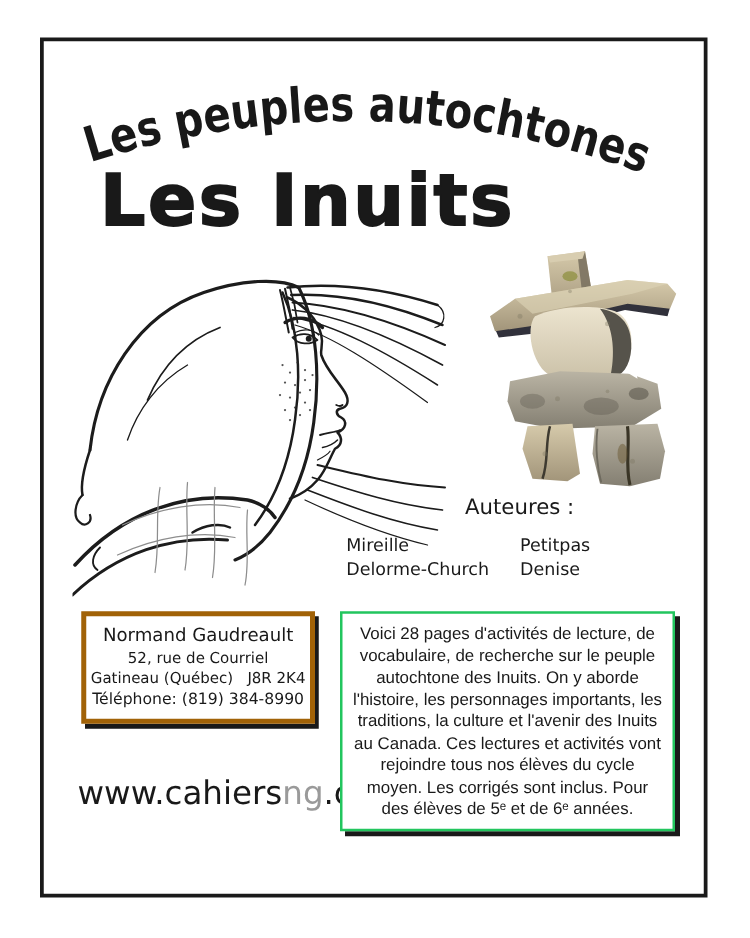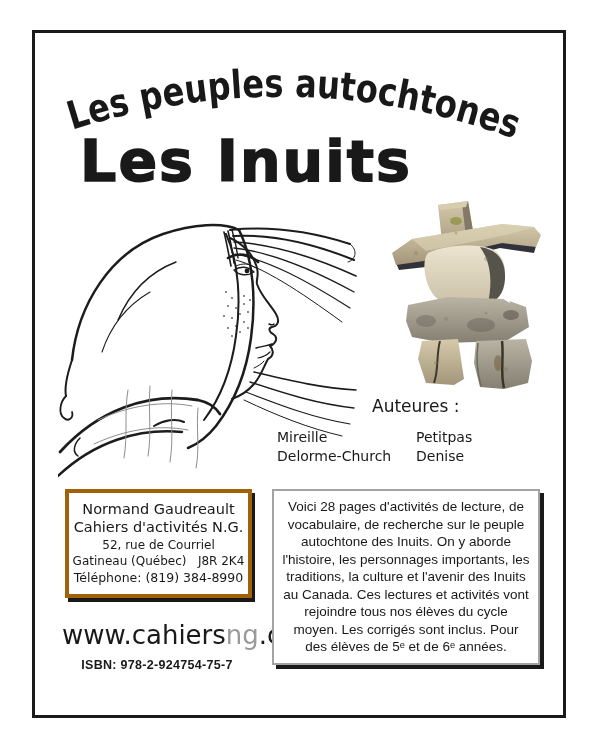--- a/index.html
+++ b/index.html
@@ -30,21 +30,21 @@
   .pub-phone{font-size:12.5px;line-height:17px;}
   .pub-email-line{font-size:13px;line-height:18px;white-space:nowrap;}
   .email-label{font-size:10.5px;font-style:italic;font-family:"DejaVu Serif",serif;}
 
   .website{position:absolute;left:62px;top:620px;width:190px;text-align:right;font-size:26px;}
   .website-mid{color:#9a9a9a;}
   .isbn{position:absolute;left:62px;top:658px;width:190px;text-align:center;
         font-family:"Liberation Sans",sans-serif;font-size:12.5px;font-weight:700;letter-spacing:.3px;}
 
   .desc-box{position:absolute;left:272px;top:489px;width:264px;min-height:168px;background:#fff;
-            border:2px solid #a3a3a3;box-shadow:4px 4px 0 #191919;display:flex;align-items:flex-end;}
+            border:2px solid #22c55e;box-shadow:4px 4px 0 #191919;display:flex;align-items:flex-end;}
   .desc-text{margin:7px 8px;width:100%;text-align:center;
              font-family:"Liberation Sans",sans-serif;font-size:13.5px;line-height:17.5px;}
 </style>
 </head>
 <body>
 
 <div class="page">
   <div class="frame"></div>
 
   <svg class="arch-title" viewBox="0 0 535 152" xmlns="http://www.w3.org/2000/svg" xmlns:xlink="http://www.w3.org/1999/xlink">
@@ -196,27 +196,25 @@
     <div>Mireille</div>
     <div>Delorme-Church</div>
   </div>
   <div class="author author-2">
     <div>Petitpas</div>
     <div>Denise</div>
   </div>
 
   <div class="pub-box">
     <div class="pub-name">Normand Gaudreault</div>
-    <div class="pub-company">Cahiers d'activités N.G.</div>
     <div class="pub-addr">52, rue de Courriel</div>
     <div class="pub-addr">Gatineau (Québec)&nbsp;&nbsp;&nbsp;J8R 2K4</div>
     <div class="pub-addr pub-phone">Téléphone: (819) 384-8990</div>
   </div>
 
   <div class="website">
     <span>www.cahiers</span><span class="website-mid">ng</span><span>.com</span>
   </div>
-  <div class="isbn">ISBN: 978-2-924754-75-7</div>
 
   <div class="desc-box">
     <p class="desc-text">Voici 28 pages d'activités de lecture, de vocabulaire, de recherche sur le peuple autochtone des Inuits. On y aborde l'histoire, les personnages importants, les traditions, la culture et l'avenir des Inuits au Canada. Ces lectures et activités vont rejoindre tous nos élèves du cycle moyen. Les corrigés sont inclus. Pour des élèves de 5ᵉ et de 6ᵉ années.</p>
   </div>
 </div>
 
 </body></html>

